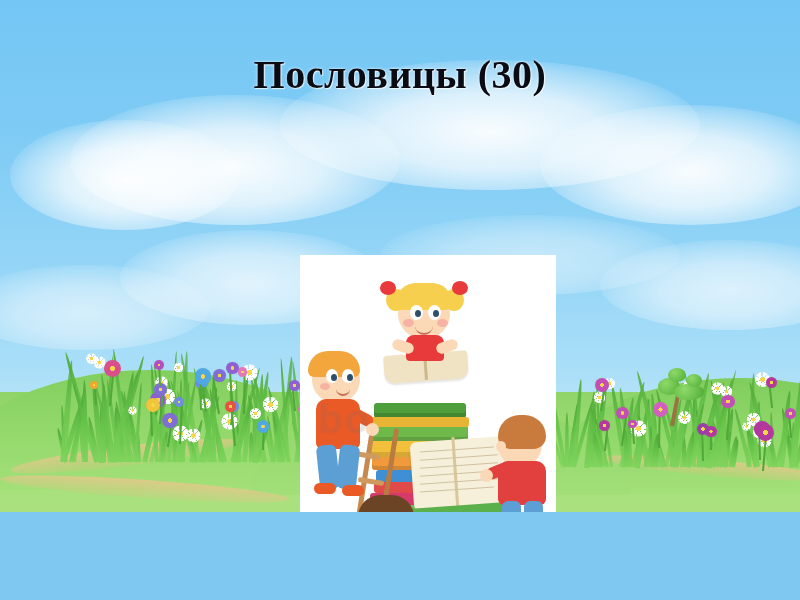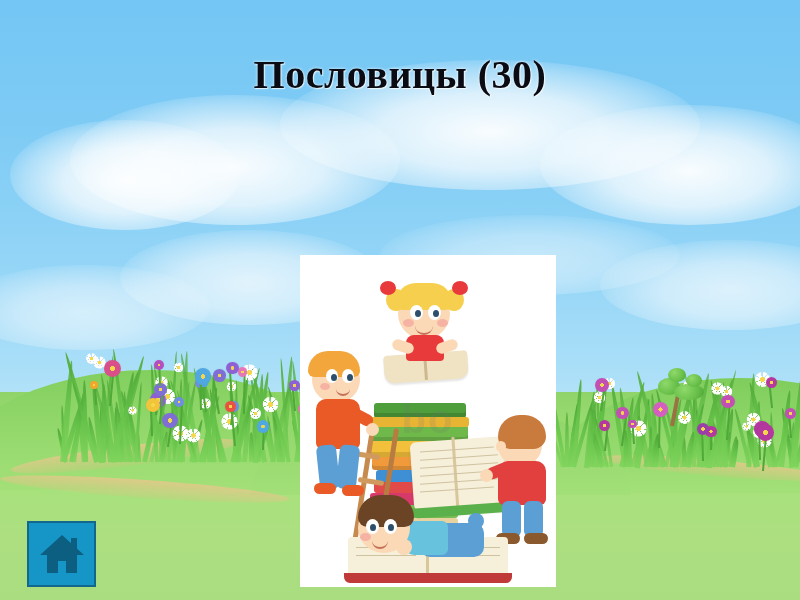--- a/index.html
+++ b/index.html
@@ -11,21 +11,21 @@
     width: 800px;
     height: 600px;
     overflow: hidden;
     font-family: "Liberation Serif", serif;
     background: #7ec8f2;
   }
 
   #slide {
     position: relative;
     width: 800px;
-    height: 600px;
+    height: 512px;
     overflow: hidden;
   }
 
   
   .sky {
     position: absolute;
     left: 0; top: 0;
     width: 800px; height: 600px;
     background: linear-gradient(180deg,
         #74c6f4 0%,
@@ -211,21 +211,20 @@
   .ill-stage {
     position: absolute;
     left: 0; top: 0;
     width: 256px; height: 332px;
   }
   .watermark {
     position: absolute;
     left: 18px;
     top: 142px;
     width: 220px;
-    text-align: center;
     font-family: "Liberation Sans", sans-serif;
     font-size: 40px;
     font-weight: 700;
     color: rgba(110,110,115,0.16);
     letter-spacing: 2px;
     pointer-events: none;
     user-select: none;
   }
 
   

